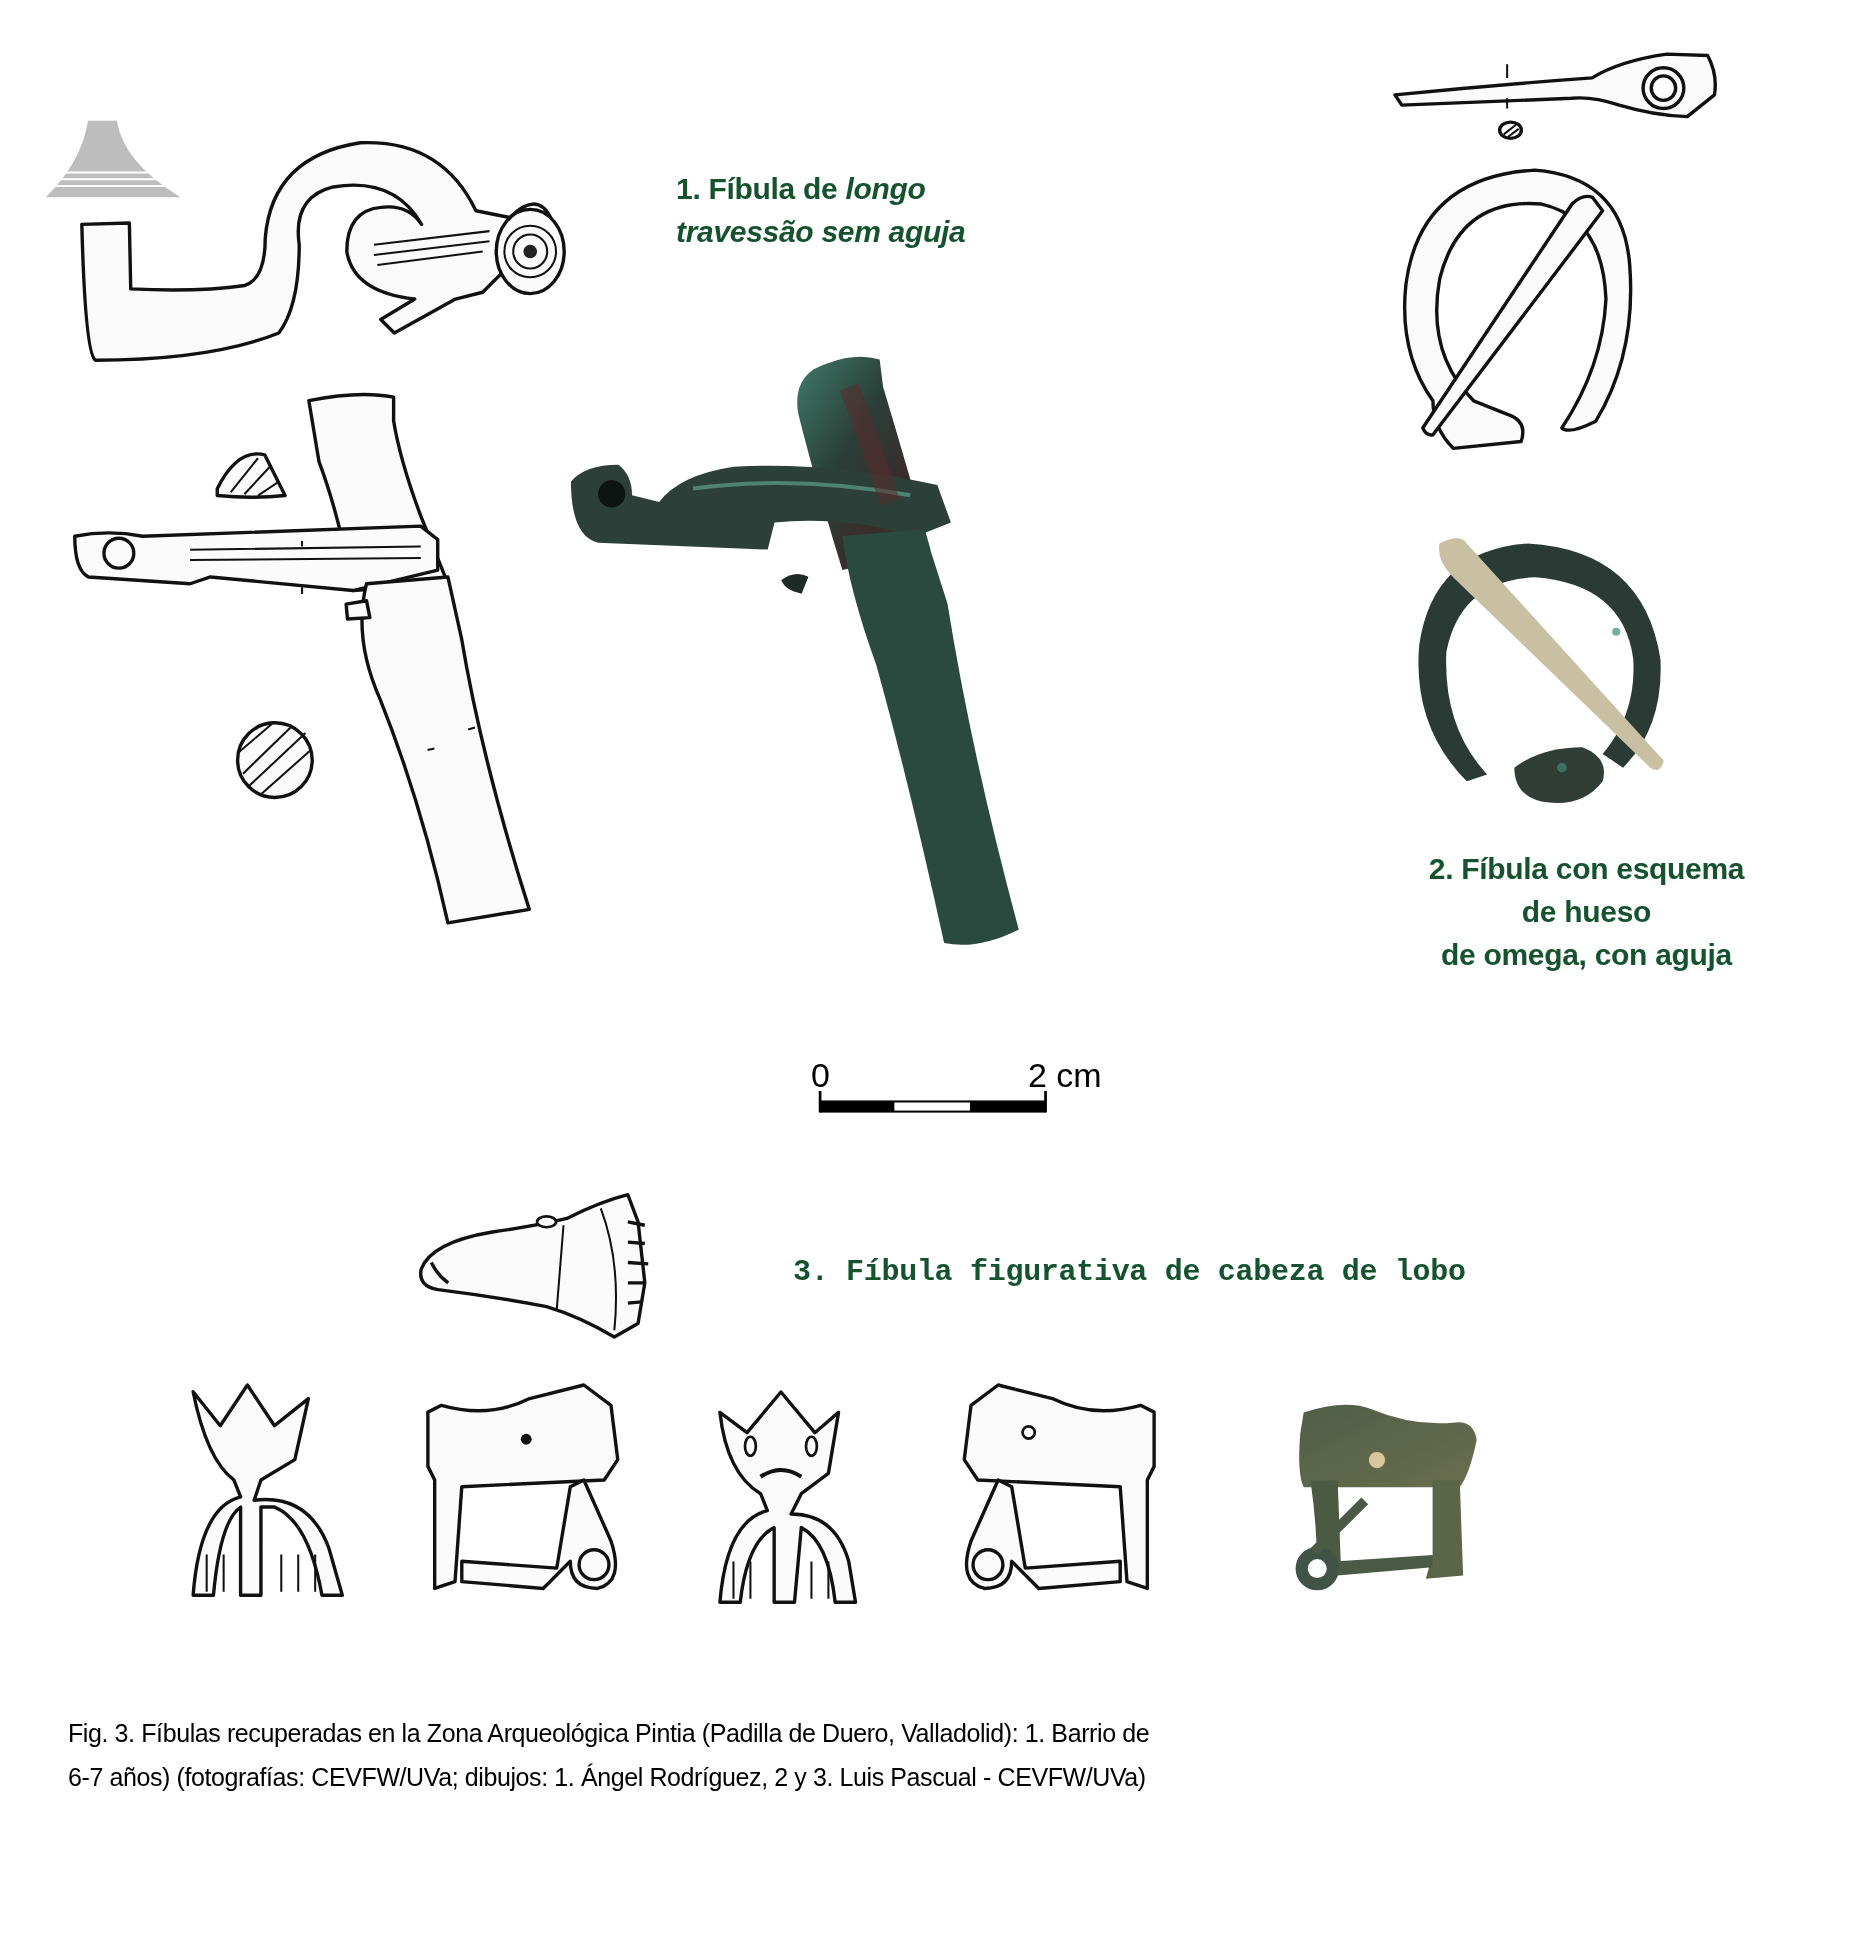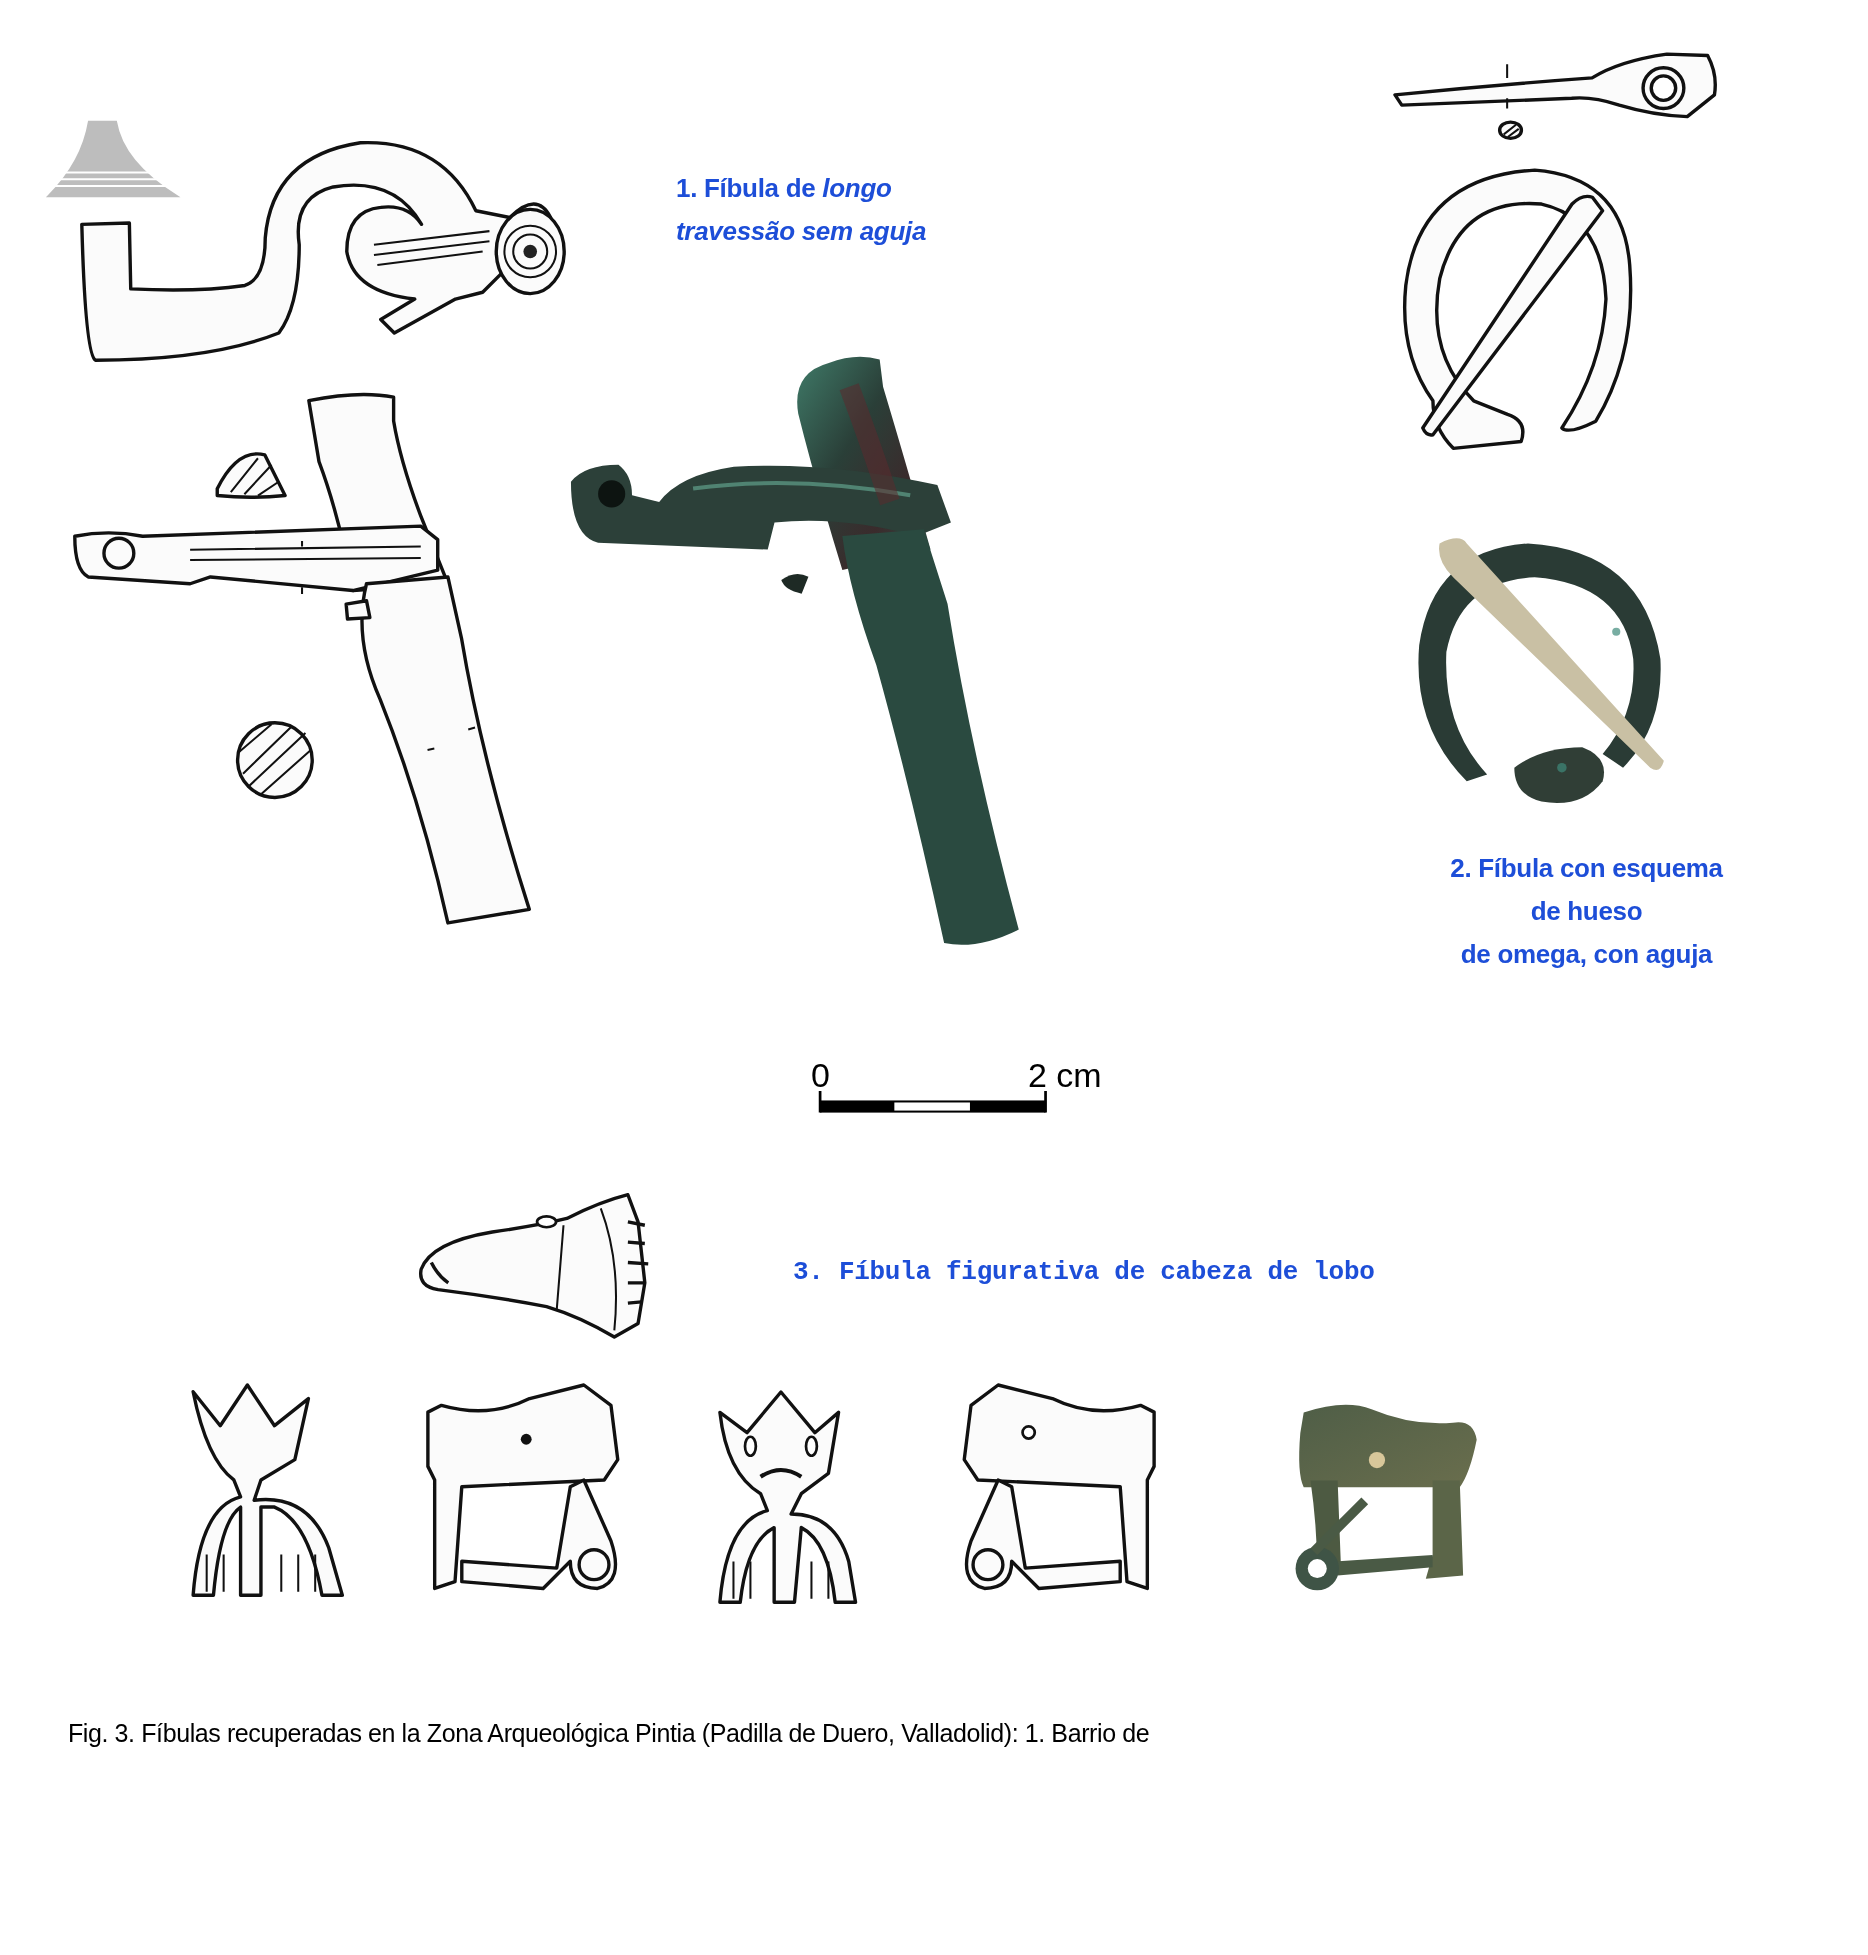--- a/index.html
+++ b/index.html
@@ -1,19 +1,19 @@
 <!DOCTYPE html>
 <html style="font-size:11px"><head>
 <meta charset="utf-8">
 <style>
   html, body { margin: 0; padding: 0; background: #ffffff; }
   body { width: 1868px; height: 1955px; position: relative; overflow: hidden;
          font-family: "Liberation Sans", "DejaVu Sans", sans-serif; color: #000; }
   .abs { position: absolute; }
-  .label { font-weight: bold; font-size: 26px; line-height: 43px; color: #1d4ed8; letter-spacing: -0.3px; }
+  .label { font-weight: bold; font-size: 30px; line-height: 43px; color: #14532d; letter-spacing: -0.3px; }
   .label i { font-style: italic; }
   .center { text-align: center; }
   .caption { left: 68px; top: 1711px; width: 1765px; font-weight: normal; font-size: 25px;
              line-height: 44px; letter-spacing: -0.4px; }
   svg { position: absolute; overflow: visible; }
   .ink { fill: #fbfbfb; stroke: #111; stroke-width: 5; stroke-linejoin: round; }
   .ink-thin { fill: none; stroke: #111; stroke-width: 3; }
   .hatch { stroke: #111; stroke-width: 3; }
   .scale-text { font-size: 34px; line-height: 38px; }
 </style>
@@ -158,14 +158,15 @@
   <path d="M250 130 L290 130 L295 270 L240 275 L250 240 Z" fill="#5b6548"></path>
   <path d="M100 250 L250 240 L250 258 L110 270 Z" fill="#4a5a45"></path>
   <circle cx="80" cy="260" r="32" fill="#3f5446"></circle>
   <circle cx="80" cy="260" r="14" fill="#ffffff"></circle>
   <path d="M75 235 L150 160" stroke="#4a5a45" stroke-width="14"></path>
   <circle cx="168" cy="100" r="12" fill="#d8c79a"></circle>
 </svg>
 
 <div class="abs caption">
   <div>Fig. 3. Fíbulas recuperadas en la Zona Arqueológica Pintia (Padilla de Duero, Valladolid): 1. Barrio de</div>
+  <div>6-7 años) (fotografías: CEVFW/UVa; dibujos: 1. Ángel Rodríguez, 2 y 3. Luis Pascual - CEVFW/UVa)</div>
 </div>
 
 
 </body></html>

